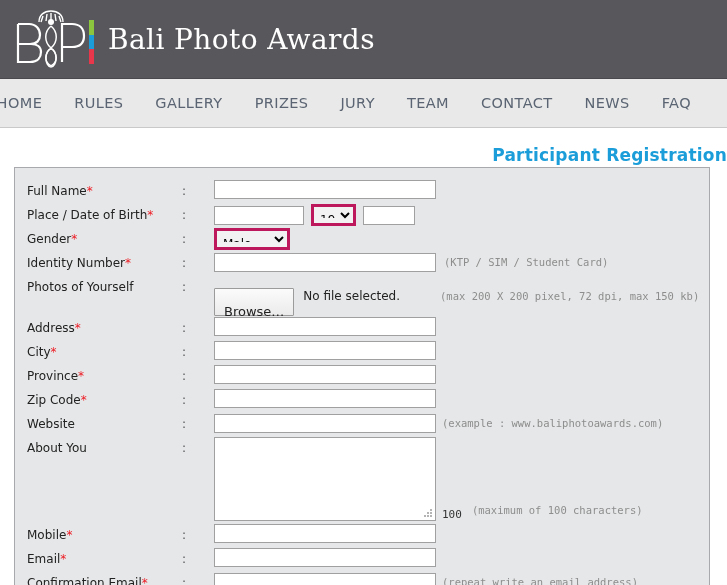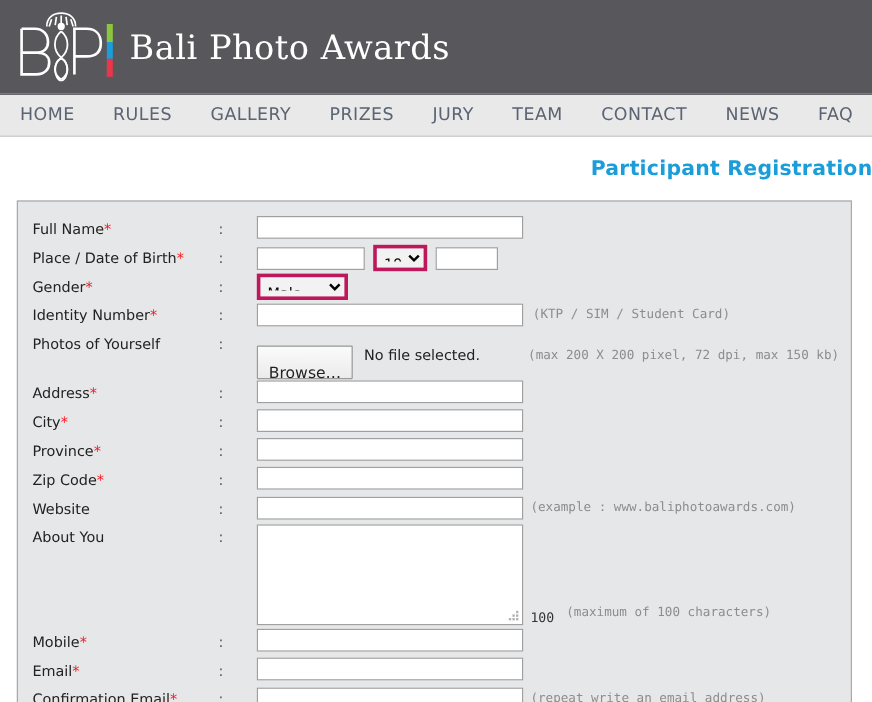--- a/index.html
+++ b/index.html
@@ -57,29 +57,29 @@
     font-family: "DejaVu Serif", "Liberation Serif", serif;
     font-weight: normal;
     font-size: 28px;
     letter-spacing: 0.4px;
     margin-left: 14px;
     white-space: nowrap;
   }
 
   
   .main-nav {
-    height: 36px;
+    height: 50px;
     background: #e9e9e9;
     border-top: 1px solid #4a4a4e;
     border-bottom: 1px solid #c9c9c9;
     display: flex;
     align-items: center;
     justify-content: flex-end;
     box-sizing: border-box;
-    padding-right: 0;
+    padding-right: 20px;
   }
   .main-nav a {
     color: #5a6472;
     text-decoration: none;
     font-size: 14.5px;
     letter-spacing: 0.4px;
     padding: 0 16px;
     white-space: nowrap;
   }
 

